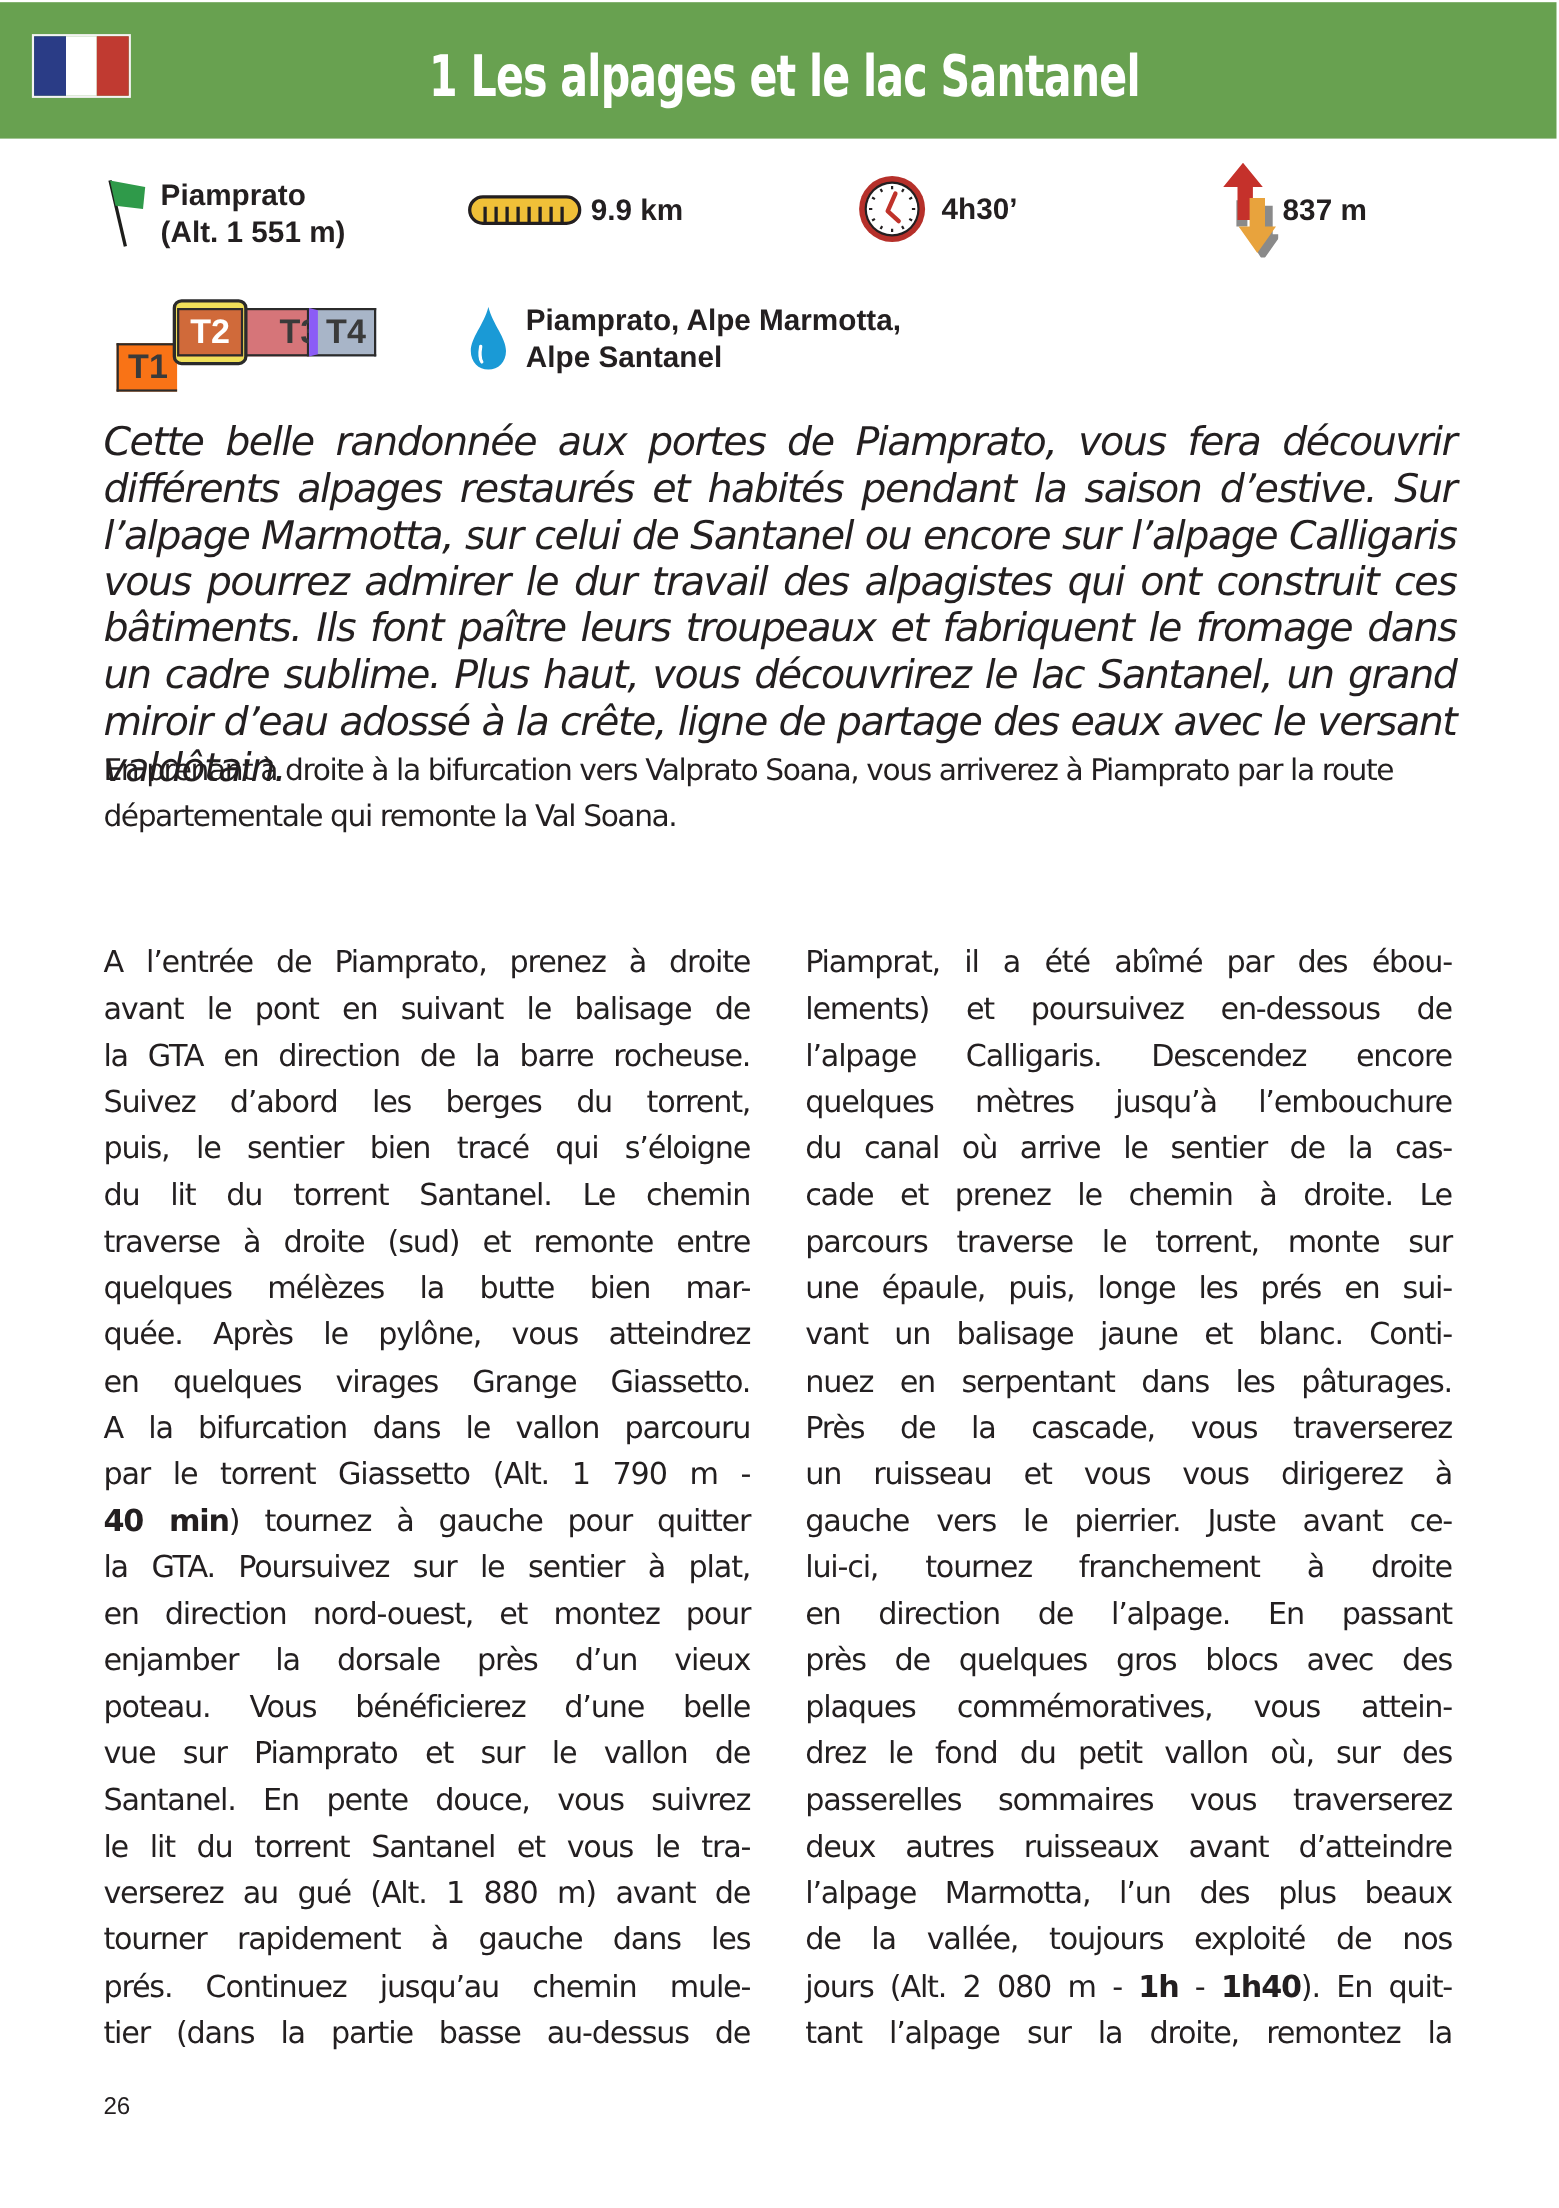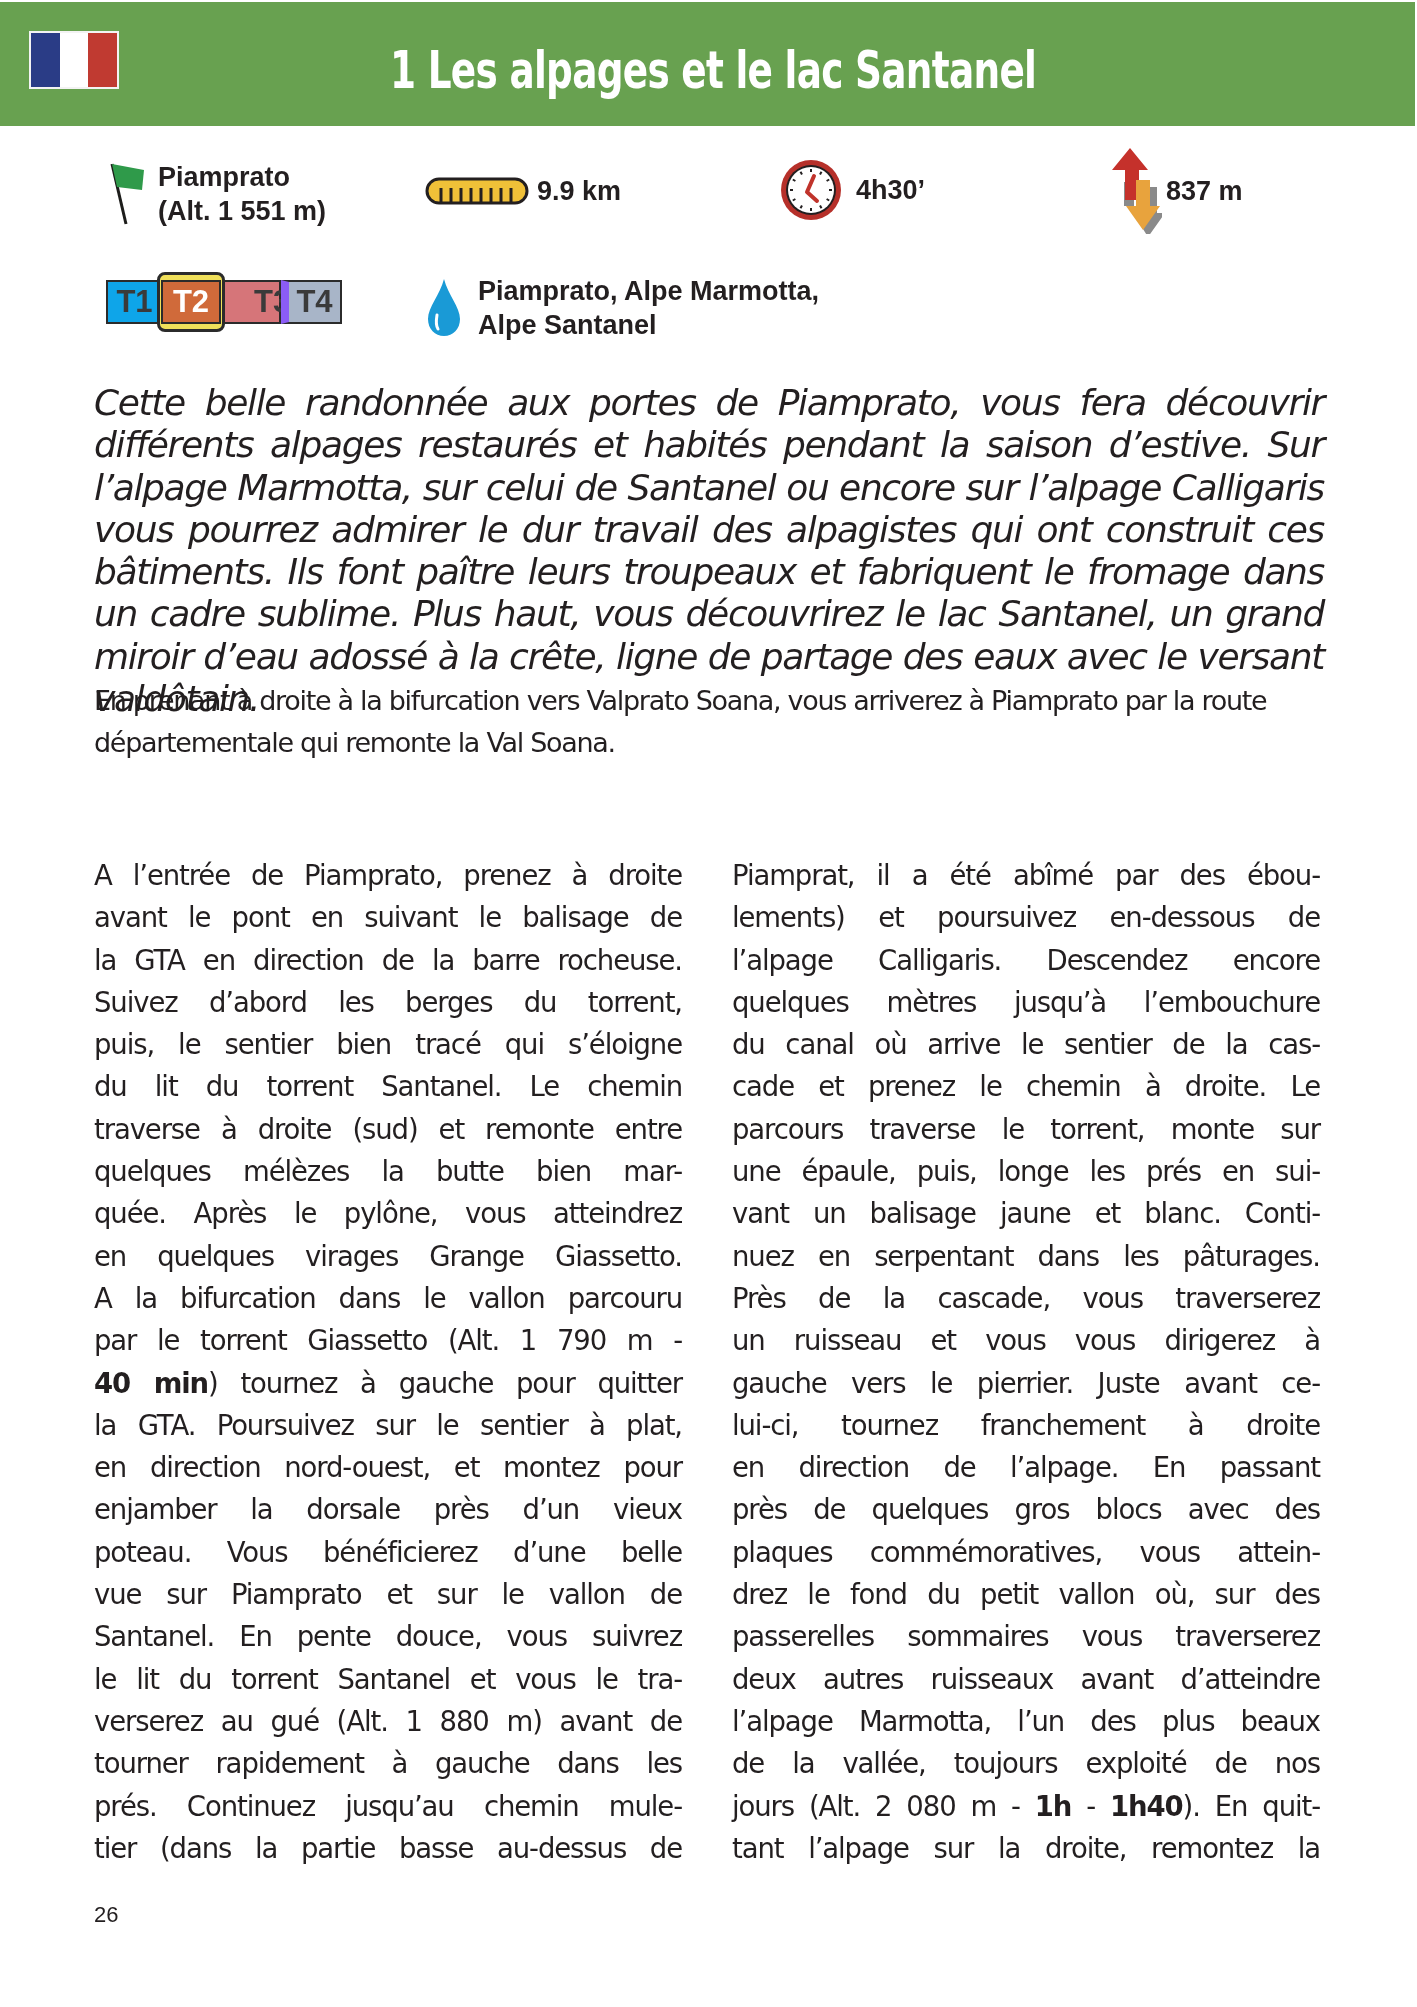--- a/index.html
+++ b/index.html
@@ -10,32 +10,32 @@
   .flag span { flex: 1; display: block; }
   .flag .blue { background: #2a3c86; }
   .flag .white { background: #ffffff; }
   .flag .red { background: #c03a31; }
   .page-title { position: absolute; left: 0; width: 1417px; top: 40px; text-align: center; color: #ffffff; font-family: "DejaVu Sans", sans-serif; font-weight: bold; font-size: 52px; letter-spacing: -1px; transform: scaleX(0.72); transform-origin: 725px 0; line-height: 60px; }
 
   .info { position: absolute; display: flex; align-items: center; }
   .info-text { font-family: "Liberation Sans", sans-serif; font-weight: bold; font-size: 27px; line-height: 34px; color: #231f20; }
   .icon { display: inline-block; }
 
-  .start { left: 108px; top: 160px; align-items: center; }
+  .start { left: 96px; top: 160px; align-items: center; }
   .start .icon { width: 40px; height: 68px; margin-right: 10px; }
   .distance { left: 425px; top: 174px; }
   .distance .icon { width: 104px; height: 30px; margin-right: 8px; }
   .time { left: 778px; top: 157px; }
   .time .icon { width: 66px; height: 66px; margin-right: 12px; }
   .elev { left: 1110px; top: 148px; }
   .elev .icon { width: 52px; height: 86px; margin-right: 4px; }
 
   .difficulty { position: absolute; left: 106px; top: 272px; height: 60px; width: 236px; }
   .diff-cell { position: absolute; top: 8px; height: 44px; box-sizing: border-box; border: 2px solid #2b2b2b; font-weight: bold; font-size: 31px; line-height: 40px; text-align: center; color: #3a3a3a; }
-  .diff-cell.t1 { left: 0; width: 55px; background: #0ea5e9; border-right: none; }
+  .diff-cell.t1 { left: 0; width: 55px; background: #f97316; border-right: none; margin-top: 32px; }
   .diff-cell.t2 { left: 55px; width: 60px; background: #d06a3a; color: #ffffff; z-index: 2; }
   .diff-active-ring { position: absolute; left: 51px; top: 0; width: 68px; height: 60px; background: #f0e05a; border: 3px solid #2b2b2b; border-radius: 8px; box-sizing: border-box; z-index: 1; }
   .diff-cell.t3 { left: 115px; width: 60px; background: #d67579; border-left: none; padding-left: 33px; }
   .diff-cell.t4 { left: 175px; width: 61px; background: #a8b5c8; border-left: 8px solid #8b5cf6; }
 
   .water { left: 426px; top: 274px; }
   .water .icon { width: 36px; height: 58px; margin-right: 16px; }
 
   .intro { position: absolute; left: 94px; top: 382px; width: 1230px; font-family: "DejaVu Sans", sans-serif; font-style: italic; font-size: 36px; line-height: 42.3px; text-align: justify; color: #231f20; letter-spacing: -1.35px; word-spacing: -1px; }
   .intro2 { position: absolute; left: 94px; top: 680px; width: 1230px; font-family: "DejaVu Sans", sans-serif; font-size: 27px; line-height: 42.3px; color: #231f20; letter-spacing: -1.3px; }

